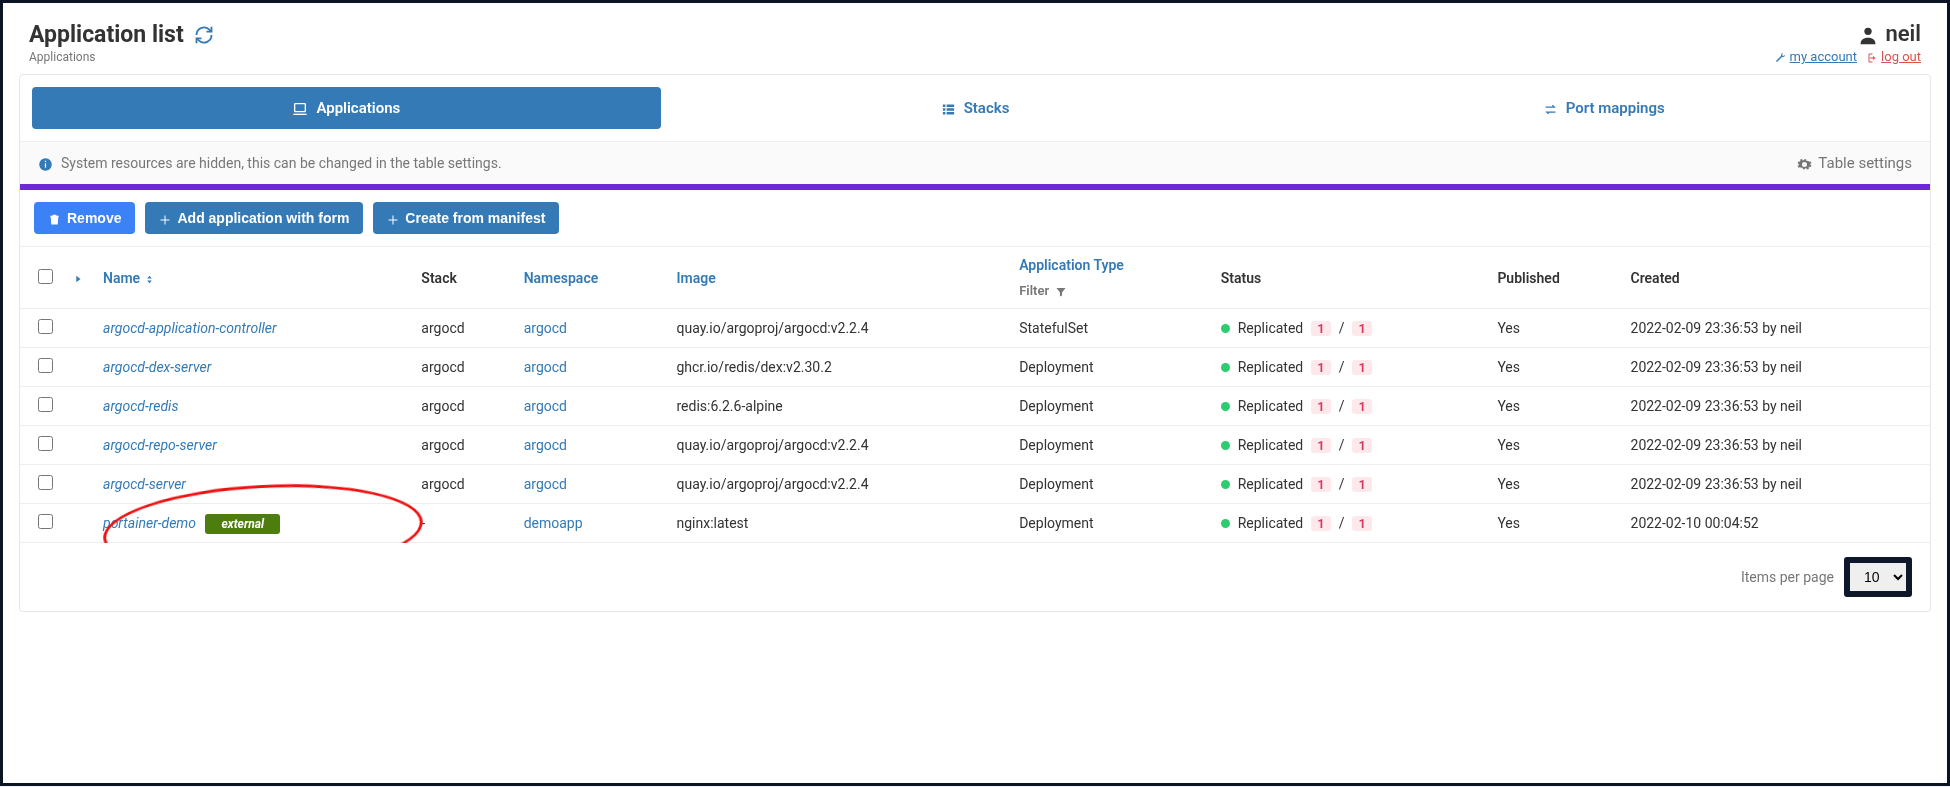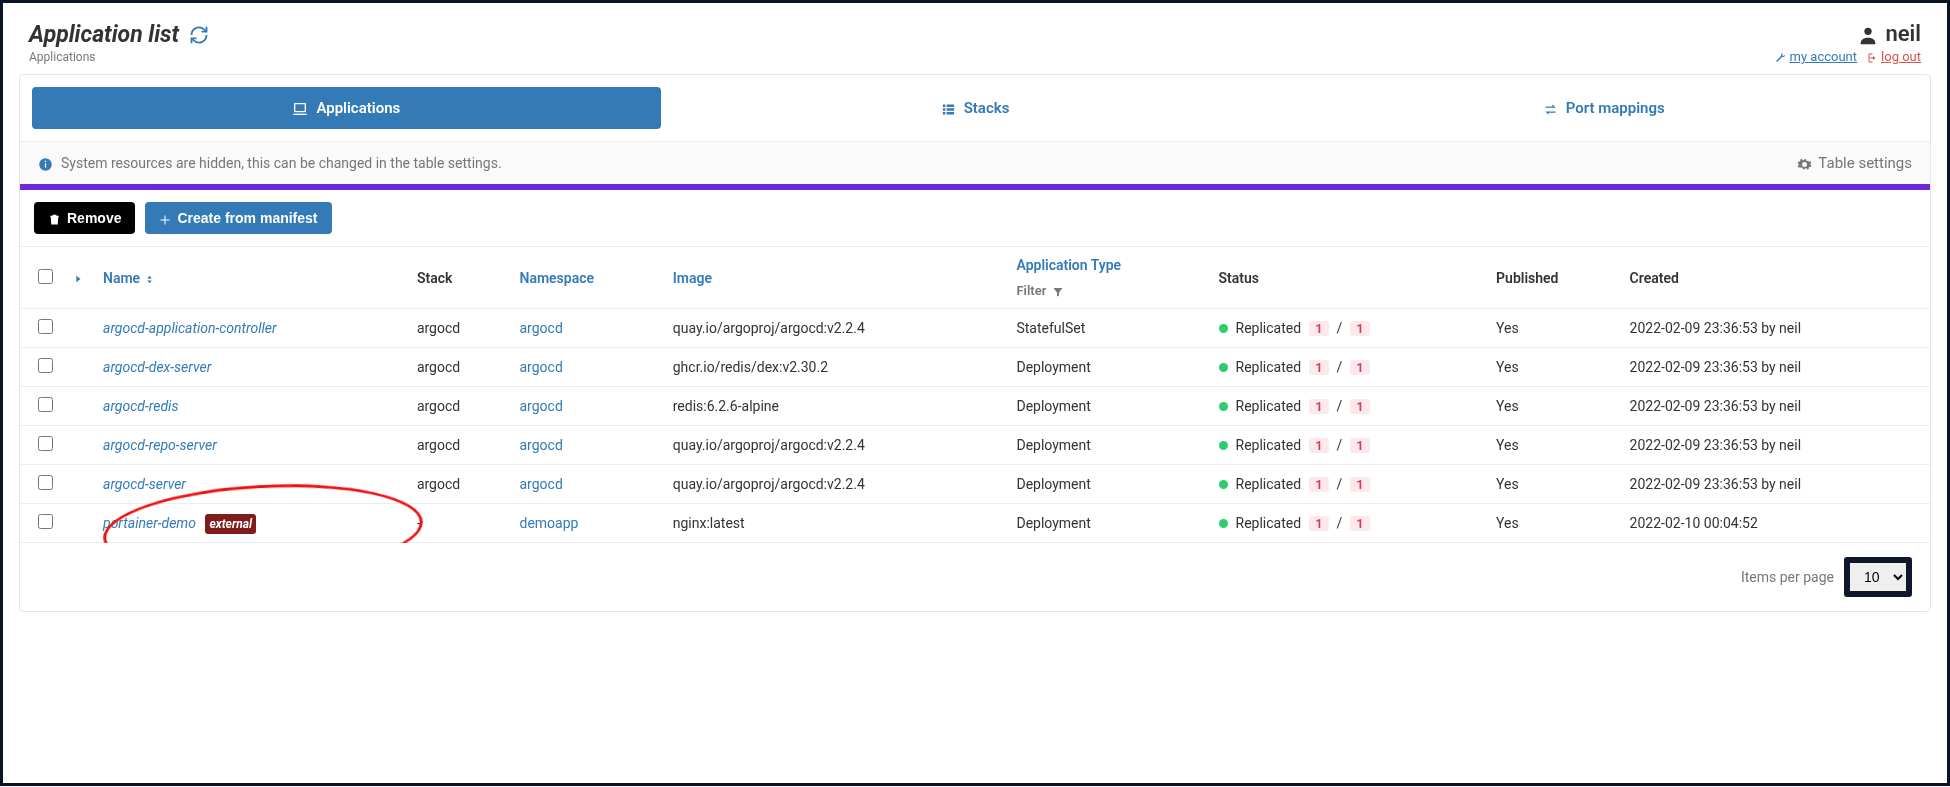--- a/index.html
+++ b/index.html
@@ -2,21 +2,21 @@
 <html><head>
 <meta charset="utf-8">
 <style>
 * { box-sizing: border-box; margin: 0; padding: 0; }
 body { font-family: -apple-system, BlinkMacSystemFont, "Segoe UI", Roboto, Arial, sans-serif; background: #f2f2f2; color: #333; font-size: 14px; }
 .app-wrap { background: #0b1423; padding: 3px; }
 .page { background: #fff; min-height: 780px; }
 .header-area { padding: 18px 26px 10px 26px; display: flex; justify-content: space-between; }
 .header-left { display: flex; flex-direction: column; }
 .title-row { display: flex; align-items: center; gap: 10px; }
-.page-title { font-size: 23px; font-weight: 700; color: #333; font-style: italic; }
+.page-title { font-size: 23px; font-weight: 700; color: #333; }
 .refresh-btn { color: #337ab7; cursor: pointer; }
 .breadcrumb { color: #777; font-size: 12px; margin-top: 2px; }
 .header-right { display: flex; flex-direction: column; align-items: flex-end; gap: 3px; }
 .user-row { display: flex; align-items: center; gap: 6px; font-size: 22px; font-weight: 600; }
 .user-links { display: flex; gap: 8px; font-size: 13px; }
 .link-blue { color: #337ab7; text-decoration: underline; cursor: pointer; display: inline-flex; gap: 4px; align-items: center; }
 .link-red { color: #d9534f; text-decoration: underline; cursor: pointer; display: inline-flex; gap: 4px; align-items: center; }
 
 .content-box { margin: 0 16px 16px 16px; background: #fff; border: 1px solid #e6e6e6; border-radius: 4px; }
 .tabs-row { display: flex; padding: 12px; gap: 0; }
@@ -24,37 +24,37 @@
 .tab-active { background: #337ab7; color: #fff; }
 .tab-inactive { color: #337ab7; }
 
 .info-bar { display: flex; justify-content: space-between; align-items: center; padding: 12px 18px; border-top: 1px solid #eee; border-bottom: 6px solid #6d28d9; background: #fafafa; }
 .info-msg { display: flex; align-items: center; gap: 8px; color: #777; font-size: 14px; }
 .info-msg .ico { color: #337ab7; }
 .table-settings { display: flex; align-items: center; gap: 6px; color: #767676; font-size: 15px; cursor: pointer; }
 
 .actions-row { padding: 12px 14px; display: flex; gap: 10px; border-bottom: 1px solid #eee; }
 .btn { padding: 8px 14px; border: none; border-radius: 4px; font-size: 14px; font-weight: 600; cursor: pointer; display: inline-flex; align-items: center; gap: 6px; color: #fff; }
-.btn-remove { background: #000000; }
+.btn-remove { background: #3b82f6; }
 .btn-primary { background: #337ab7; }
 
 .search-row { padding: 10px 14px; border-bottom: 1px solid #eee; display: flex; align-items: center; gap: 10px; }
 .search-input { flex: 1; border: none; outline: none; font-size: 16px; color: #999; padding: 4px 0; }
 .search-ico { color: #999; }
 
 .table-wrap { overflow-x: auto; }
 table { width: 100%; border-collapse: collapse; }
 th, td { text-align: left; padding: 10px 10px; border-bottom: 1px solid #eee; font-size: 14px; vertical-align: middle; }
 th { font-weight: 600; }
 th.sortable { color: #337ab7; cursor: pointer; }
 .checkbox-col { width: 40px; padding-left: 18px; }
 .expand-col { width: 30px; color: #337ab7; }
 .app-link { color: #337ab7; cursor: pointer; }
 .ns-link { color: #337ab7; cursor: pointer; }
-.badge-ext { background: #7f1d1d; color: #fff; font-size: 12px; font-weight: 700; padding: 3px 4px; border-radius: 3px; margin-left: 6px; }
+.badge-ext { background: #4d7c0f; color: #fff; font-size: 12px; font-weight: 700; padding: 3px 16px; border-radius: 3px; margin-left: 6px; }
 .status-cell { display: flex; align-items: center; gap: 8px; }
 .dot-green { width: 9px; height: 9px; border-radius: 50%; background: #2ecc71; display: inline-block; }
 .count-badge { background: #fde9ec; color: #d63660; padding: 0 6px; border-radius: 3px; font-weight: 600; font-size: 13px; }
 .filter-label { color: #777; font-size: 13px; display: flex; align-items: center; gap: 6px; }
 .app-type-head { display: flex; flex-direction: column; gap: 10px; }
 
 .footer-row { display: flex; justify-content: flex-end; align-items: center; gap: 10px; padding: 14px 18px; }
 .per-page-select { padding: 5px 10px; border: 6px solid #0f172a; border-radius: 3px; font-size: 14px; }
 .muted-lbl { color: #777; }
 input[type=checkbox] { width: 15px; height: 15px; }
@@ -155,20 +155,26 @@
         <span>Table settings</span>
       </div>
     </div>
 
     <div class="actions-row">
       <button class="btn btn-remove">
         <span><svg width="13" height="13" viewBox="0 0 24 24" fill="#fff">
                 <path d="M5 7h14l-1 14H6L5 7zm4-4h6l1 2h4v2H4V5h4l1-2z"></path>
               </svg></span>
         <span>Remove</span>
+      </button>
+      <button class="btn btn-primary">
+        <span><svg width="12" height="12" viewBox="0 0 24 24" fill="#fff">
+                <path d="M11 3h2v8h8v2h-8v8h-2v-8H3v-2h8z"></path>
+              </svg></span>
+        <span>Add application with form</span>
       </button>
       <button class="btn btn-primary">
         <span><svg width="12" height="12" viewBox="0 0 24 24" fill="#fff">
                 <path d="M11 3h2v8h8v2h-8v8h-2v-8H3v-2h8z"></path>
               </svg></span>
         <span>Create from manifest</span>
       </button>
     </div>
 
 

